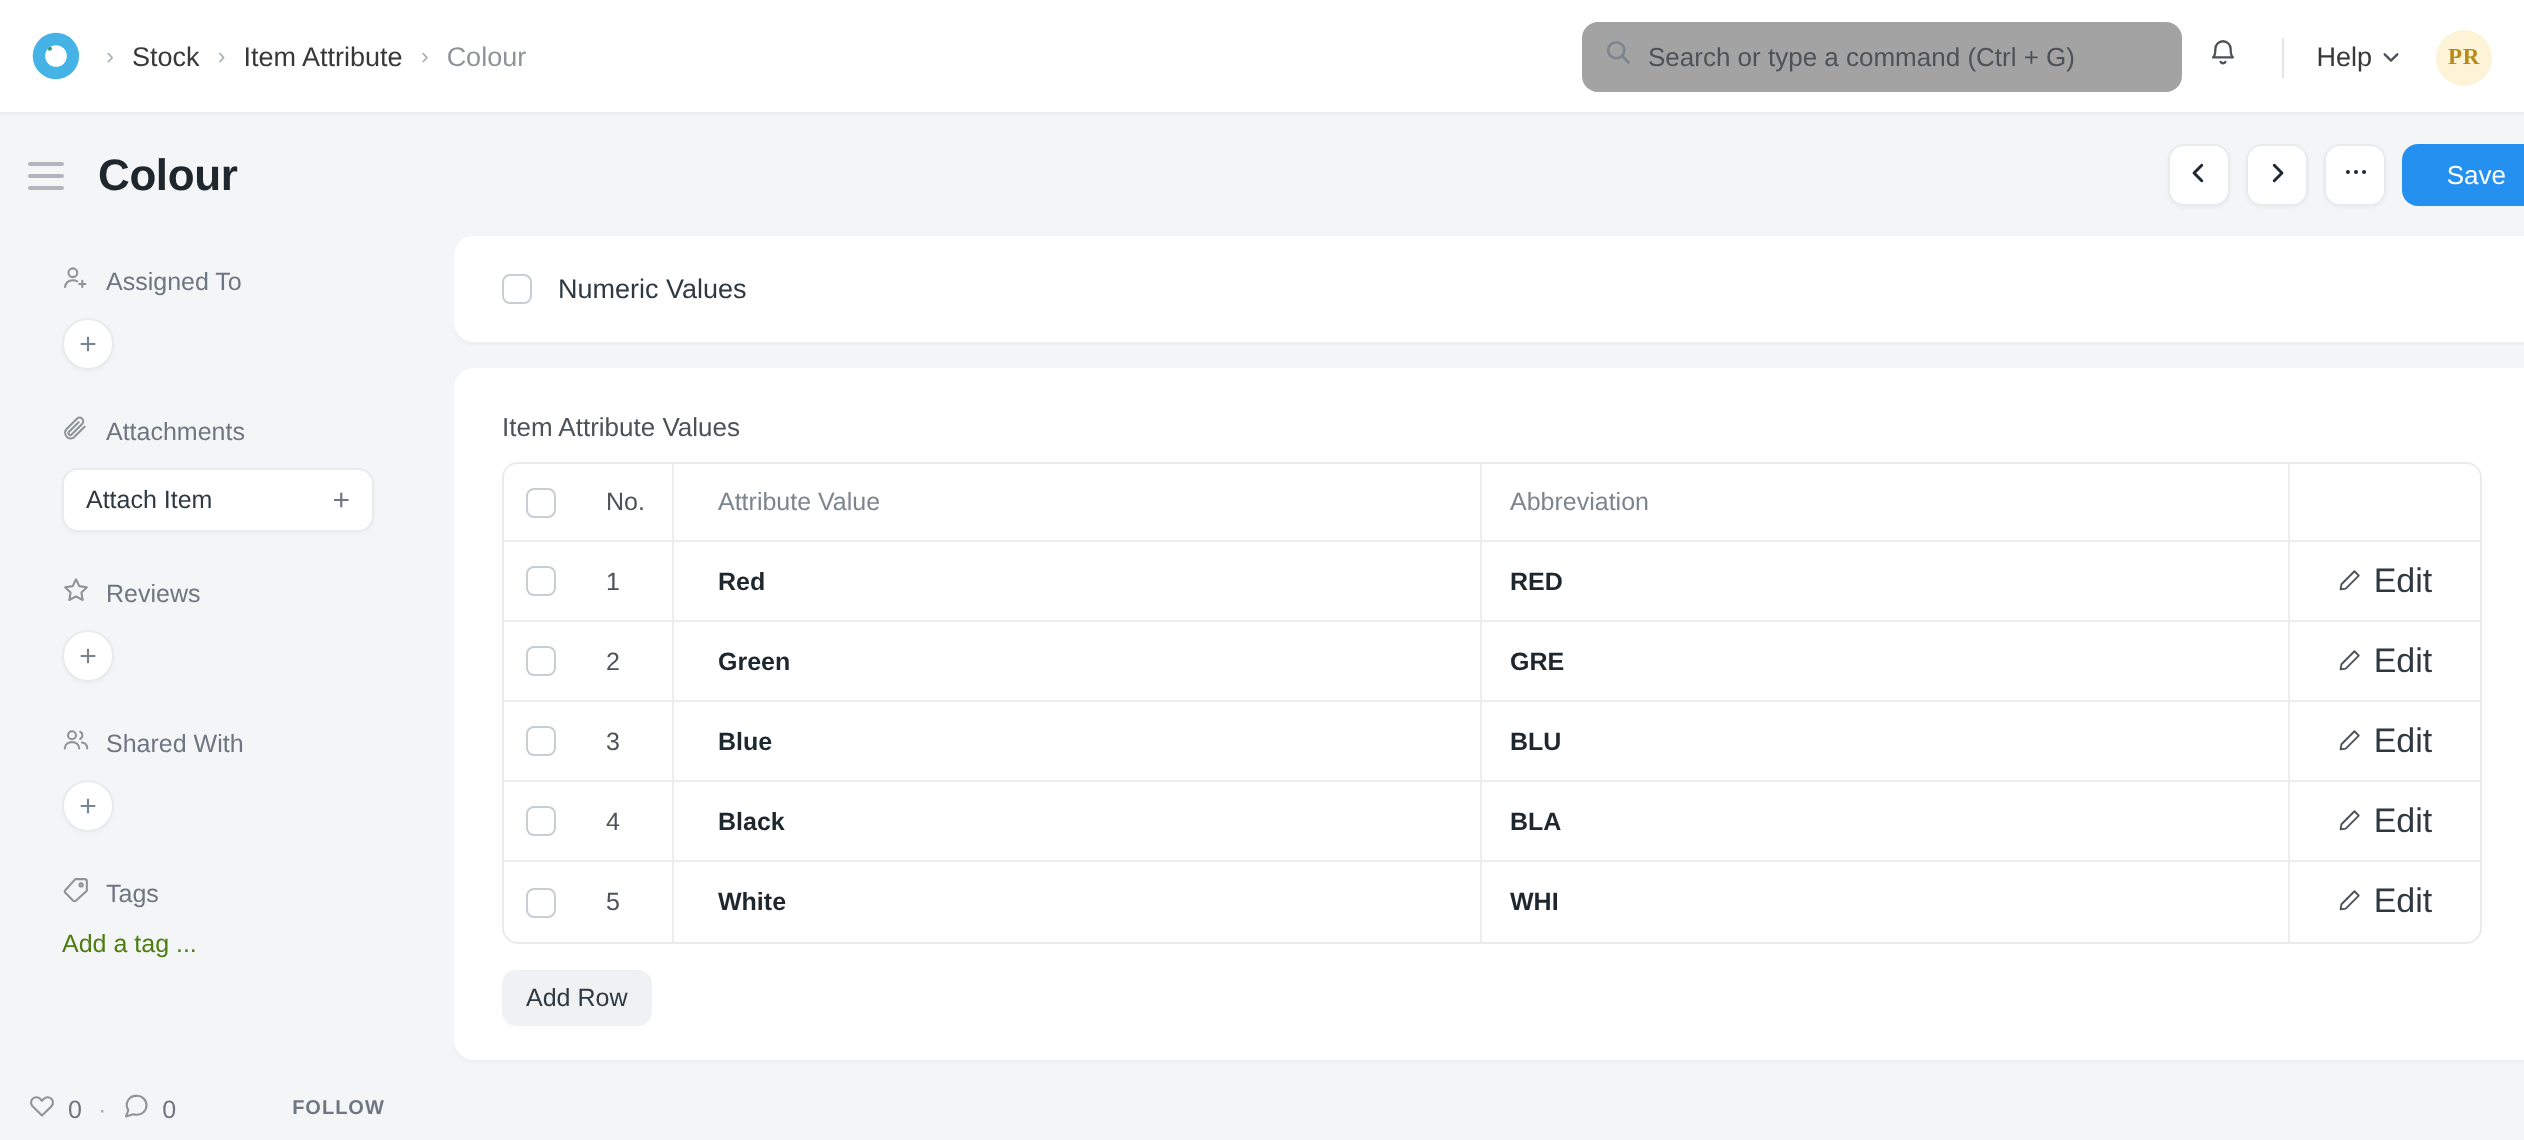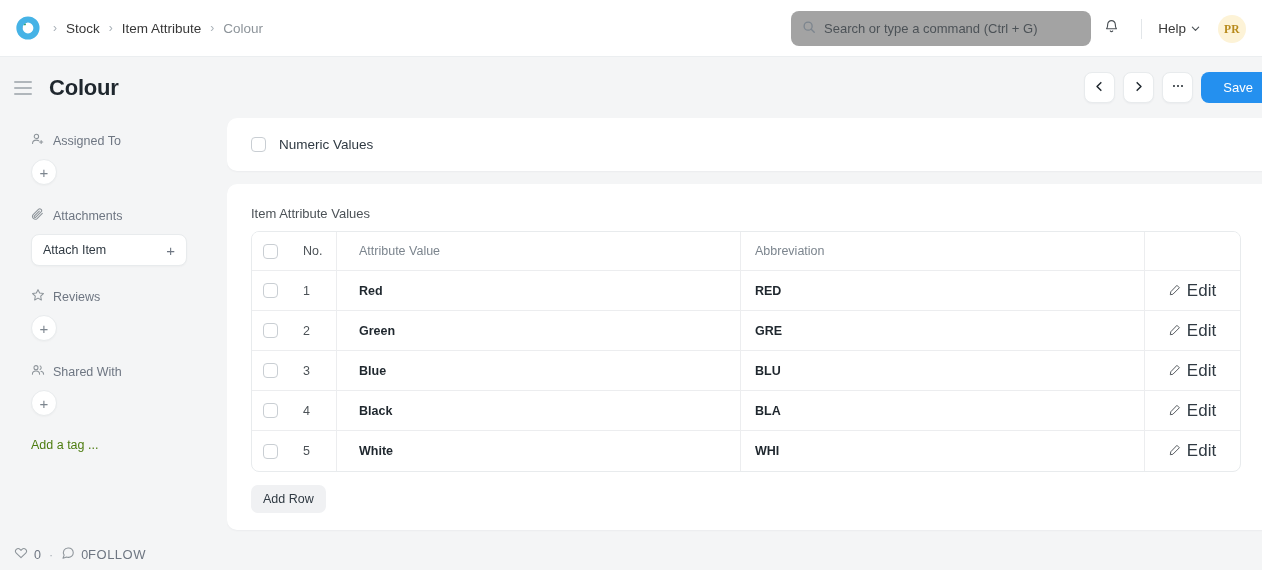--- a/index.html
+++ b/index.html
@@ -122,22 +122,22 @@
   }
   .attach-btn .pl { color: #6e7682; font-size: 15px; line-height: 1; }
   .tag-add { font-size: 12.5px; color: #4d7c0f; cursor: pointer; }
   .side-footer {
     position: absolute; bottom: 7px; left: 14px;
     display: flex; align-items: center; gap: 0; font-size: 12.5px; color: #6e7682;
   }
   .stat { display: flex; align-items: center; gap: 6px; cursor: pointer; }
   .dot-sep { margin: 0 8px; color: #a9b1b8; }
   .follow {
-    font-size: 13px; letter-spacing: .5px;
-    color: #6e7682; cursor: pointer; font-weight: 400;
+    margin-left: 58px; font-size: 10px; letter-spacing: .5px;
+    color: #6e7682; cursor: pointer; font-weight: 700;
   }
 
   
   .main { flex: 1; padding: 0; overflow: hidden; }
   .card {
     background: #fff; border-radius: 10px;
     box-shadow: 0 1px 2px rgba(17,24,39,.04);
     margin-bottom: 13px; width: 1060px;
   }
   .card-numeric { padding: 19px 0 19px 0; }
@@ -347,20 +347,29 @@
                 <path d="M1.6 12.8c0-2.2 1.9-3.6 4.1-3.6s4.1 1.4 4.1 3.6"></path>
               <path d="M10.4 3.3a2.3 2.3 0 0 1 0 4.1M11.4 9.4c1.7.3 3 1.5 3 3.4"></path>
             </svg>
           </span>
           <span>Shared With</span>
         </div>
         <div class="plus-circle">+</div>
       </div>
 
       <div class="side-sec" style="margin-top:22px">
+        <div class="side-label">
+          <span>
+            <svg width="14" height="14" viewBox="0 0 16 16" fill="none" stroke="#8d949a" stroke-width="1.2" stroke-linecap="round" stroke-linejoin="round">
+              <path d="M7.6 1.8 H13 a1.2 1.2 0 0 1 1.2 1.2 v5.4 L7.9 14.1 a1 1 0 0 1-1.5 0 L1.9 9.6 a1 1 0 0 1 0-1.5 Z"></path>
+              <circle cx="10.9" cy="5.1" r=".9"></circle>
+            </svg>
+          </span>
+          <span>Tags</span>
+        </div>
         <div class="tag-add">Add a tag ...</div>
       </div>
 
       <div class="side-footer">
         <div class="stat">
           <span>
             <svg width="14" height="14" viewBox="0 0 16 16" fill="none" stroke="#8d949a" stroke-width="1.2" stroke-linecap="round" stroke-linejoin="round">
               <path d="M8 13.4 L2.6 8.1a3 3 0 0 1 4.3-4.2L8 5l1.1-1.1a3 3 0 0 1 4.3 4.2z"></path>
             </svg>
           </span>

